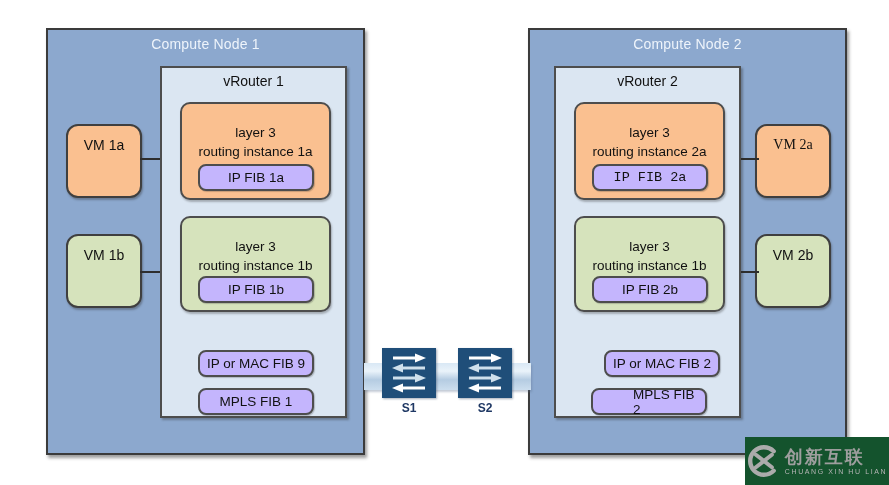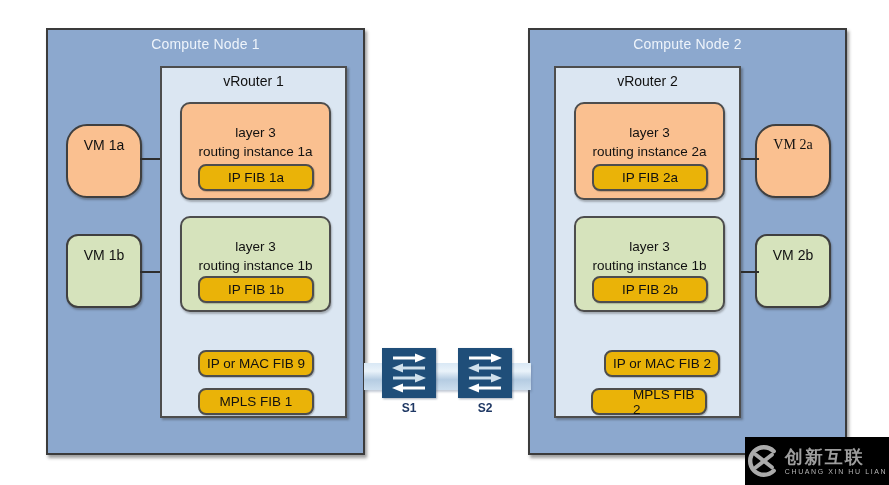--- a/index.html
+++ b/index.html
@@ -27,31 +27,31 @@
   .instance{
     position:absolute;left:18px;width:151px;
     border:2px solid #4d4d4d;border-radius:10px;box-sizing:border-box;
     text-align:center;font-size:13.5px;line-height:19px;color:#111;
     padding-top:19px;box-shadow:1px 2px 2px rgba(40,40,40,0.3);
   }
   .instance.orange{background:#FAC090;}
   .instance.green{background:#D6E3BC;}
   .fib{
     position:absolute;width:116px;height:27px;
-    background:#eab308;border:2px solid #4d4d4d;border-radius:8px;box-sizing:border-box;
+    background:#c4b5fd;border:2px solid #4d4d4d;border-radius:8px;box-sizing:border-box;
     display:flex;align-items:center;justify-content:center;
     font-size:13.5px;color:#111;box-shadow:1px 1px 1px rgba(40,40,40,0.25);
   }
   .vm{
     position:absolute;width:76px;height:74px;
     border:2px solid #3f3f3f;border-radius:12px;box-sizing:border-box;
     text-align:center;padding-top:11px;font-size:14px;color:#111;
     box-shadow:1px 2px 2px rgba(40,40,40,0.35);
   }
-  .vm.orange{background:#FAC090;border-radius:21px;}
+  .vm.orange{background:#FAC090;}
   .vm.green{background:#D6E3BC;}
   .connector{position:absolute;height:2px;background:#2e2e2e;}
 
   .band{
     position:absolute;left:364px;top:363px;width:167px;height:27px;
     background:linear-gradient(180deg,#d9e8f5 0%,#eaf3fa 30%,#b5cce2 62%,#ccdeee 100%);
     box-shadow:1px 2px 2px rgba(90,110,140,0.35);
     z-index:2;
   }
   .switch{
@@ -59,21 +59,21 @@
     background:#1F4E79;z-index:3;box-shadow:1px 1px 2px rgba(30,50,80,0.4);
   }
   .switch svg{display:block;width:100%;height:100%;}
   .switch-label{
     position:absolute;top:401px;width:54px;text-align:center;
     font-size:12px;font-weight:bold;color:#1F3864;z-index:3;
   }
 
   .watermark{
     position:absolute;left:745px;top:437px;width:144px;height:48px;
-    background:#000000;z-index:5;
+    background:#14532d;z-index:5;
     display:flex;align-items:center;justify-content:center;gap:6px;
   }
   .wm-text{display:flex;flex-direction:column;line-height:1;}
   .wm-cn{font-size:18px;font-weight:bold;color:#9e9e9e;letter-spacing:2px;}
   .wm-en{font-size:7px;color:#b5b5b5;letter-spacing:1.6px;margin-top:2px;}
 </style>
 </head>
 <body>
 
 <div id="canvas">
@@ -131,21 +131,21 @@
 
     <div class="connector" style="left:189px;top:128px;width:40px;"></div>
     <div class="connector" style="left:189px;top:241px;width:40px;"></div>
 
     <div class="vrouter" style="left:24px;top:36px;">
       <div class="vrouter-title">vRouter 2</div>
 
       <div class="instance orange" style="top:34px;height:98px;">
         <div>layer 3</div>
         <div>routing instance 2a</div>
-        <div class="fib" style="left:16px;top:60px;">
+        <div class="fib" style="left:16px;top:60px;font-family:Liberation Mono, monospace;">
           <span>IP FIB 2a</span>
         </div>
       </div>
 
       <div class="instance green" style="top:148px;height:96px;">
         <div>layer 3</div>
         <div>routing instance 1b</div>
         <div class="fib" style="left:16px;top:58px;">
           <span>IP FIB 2b</span>
         </div>

